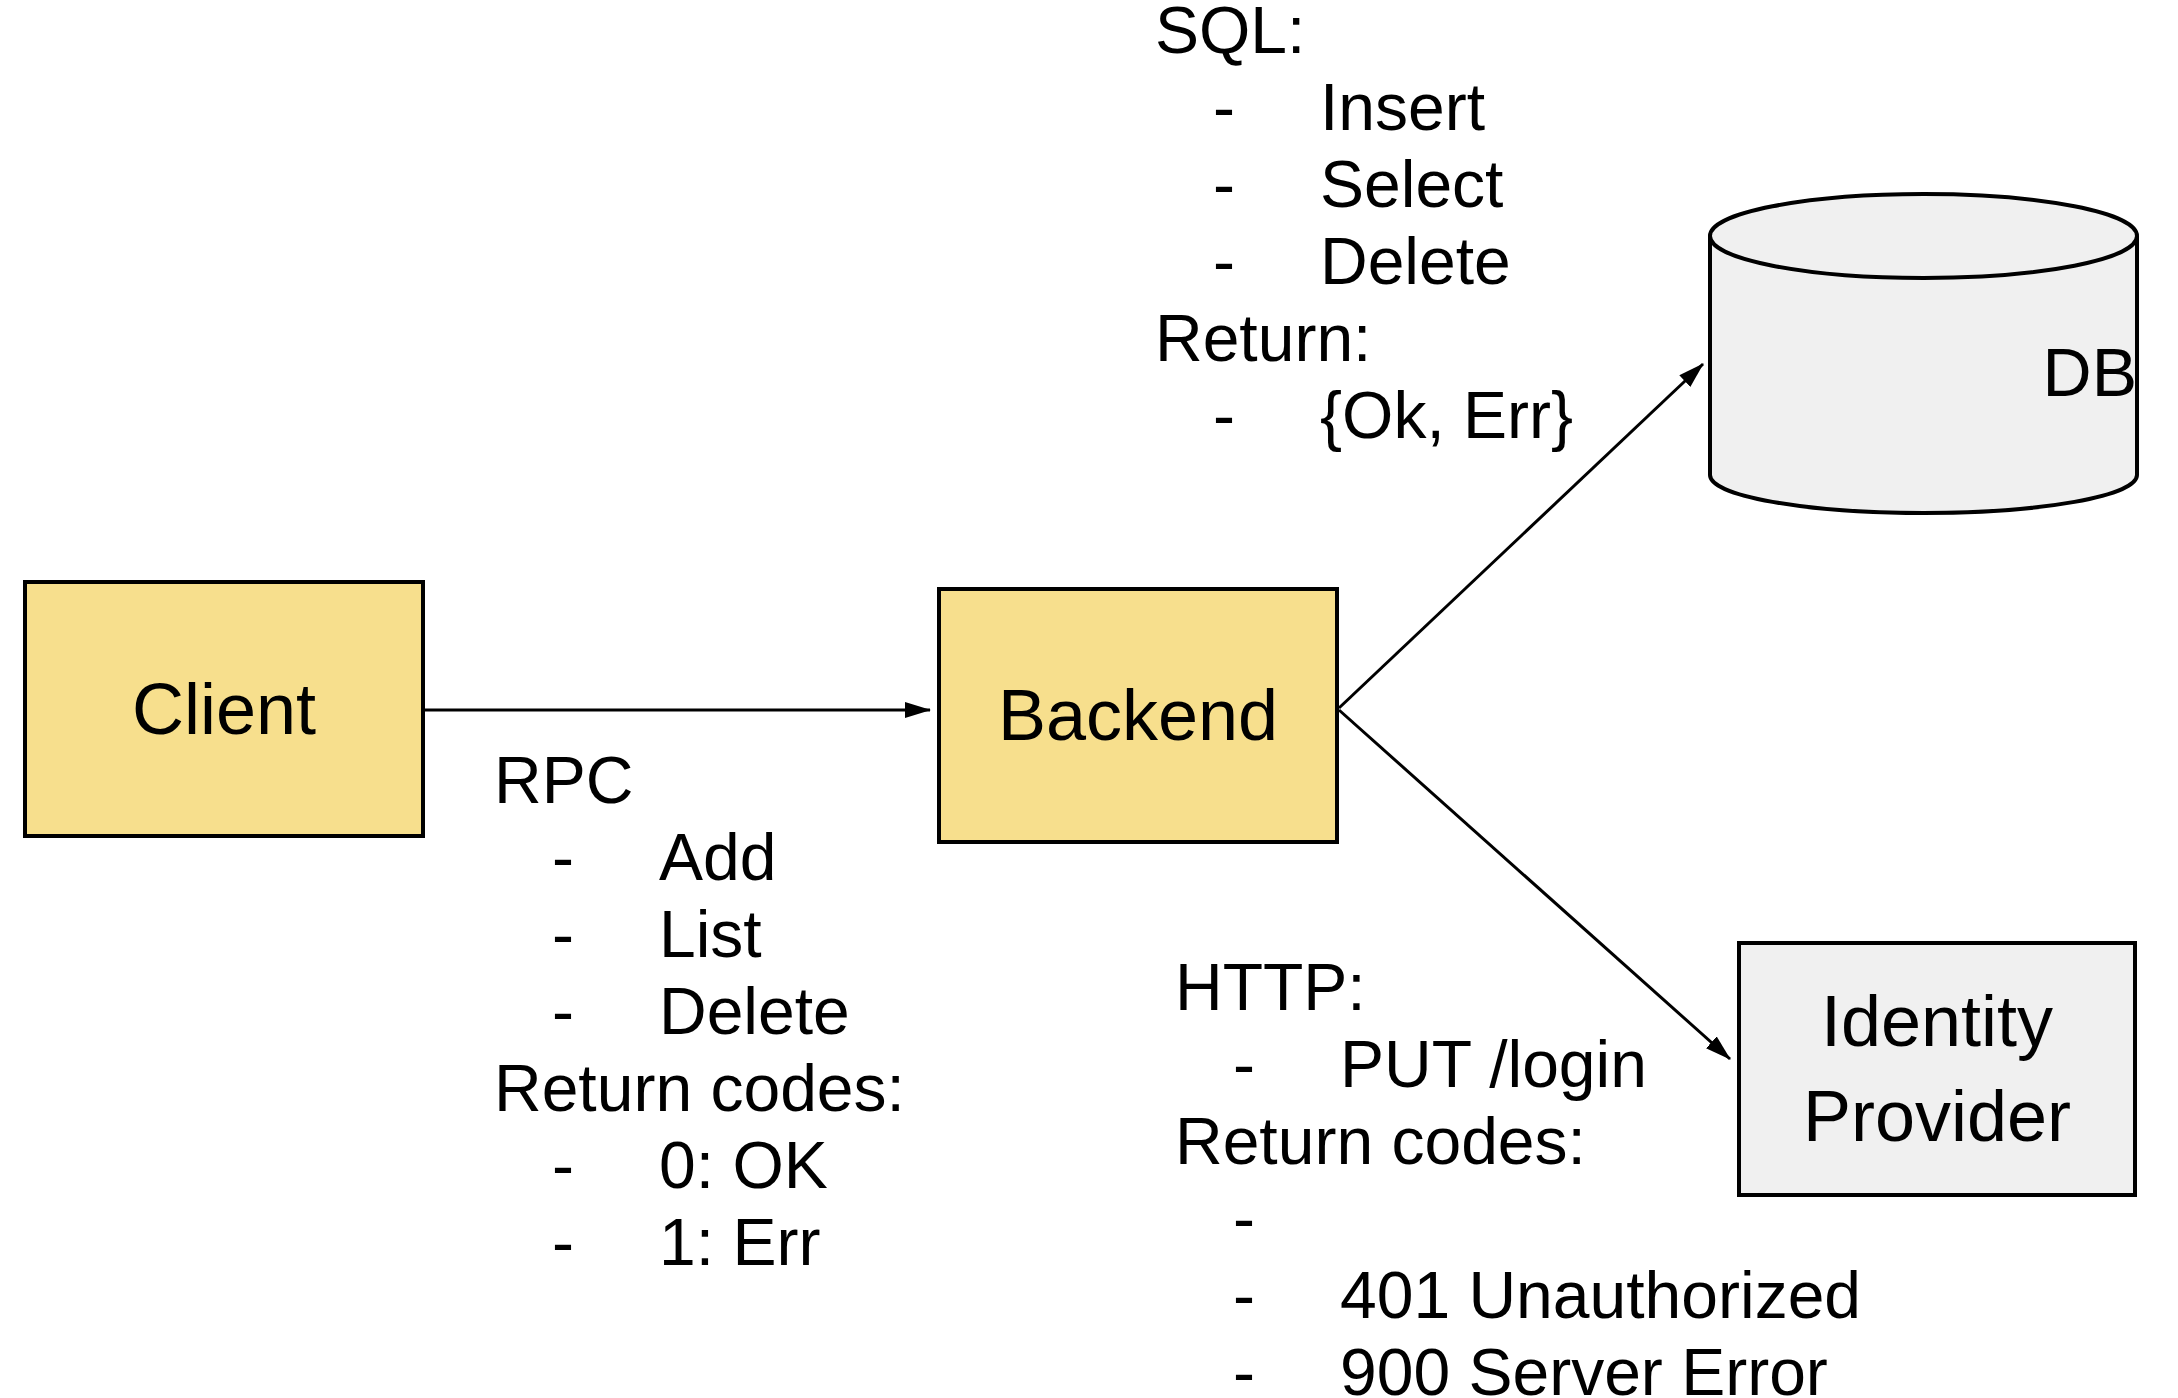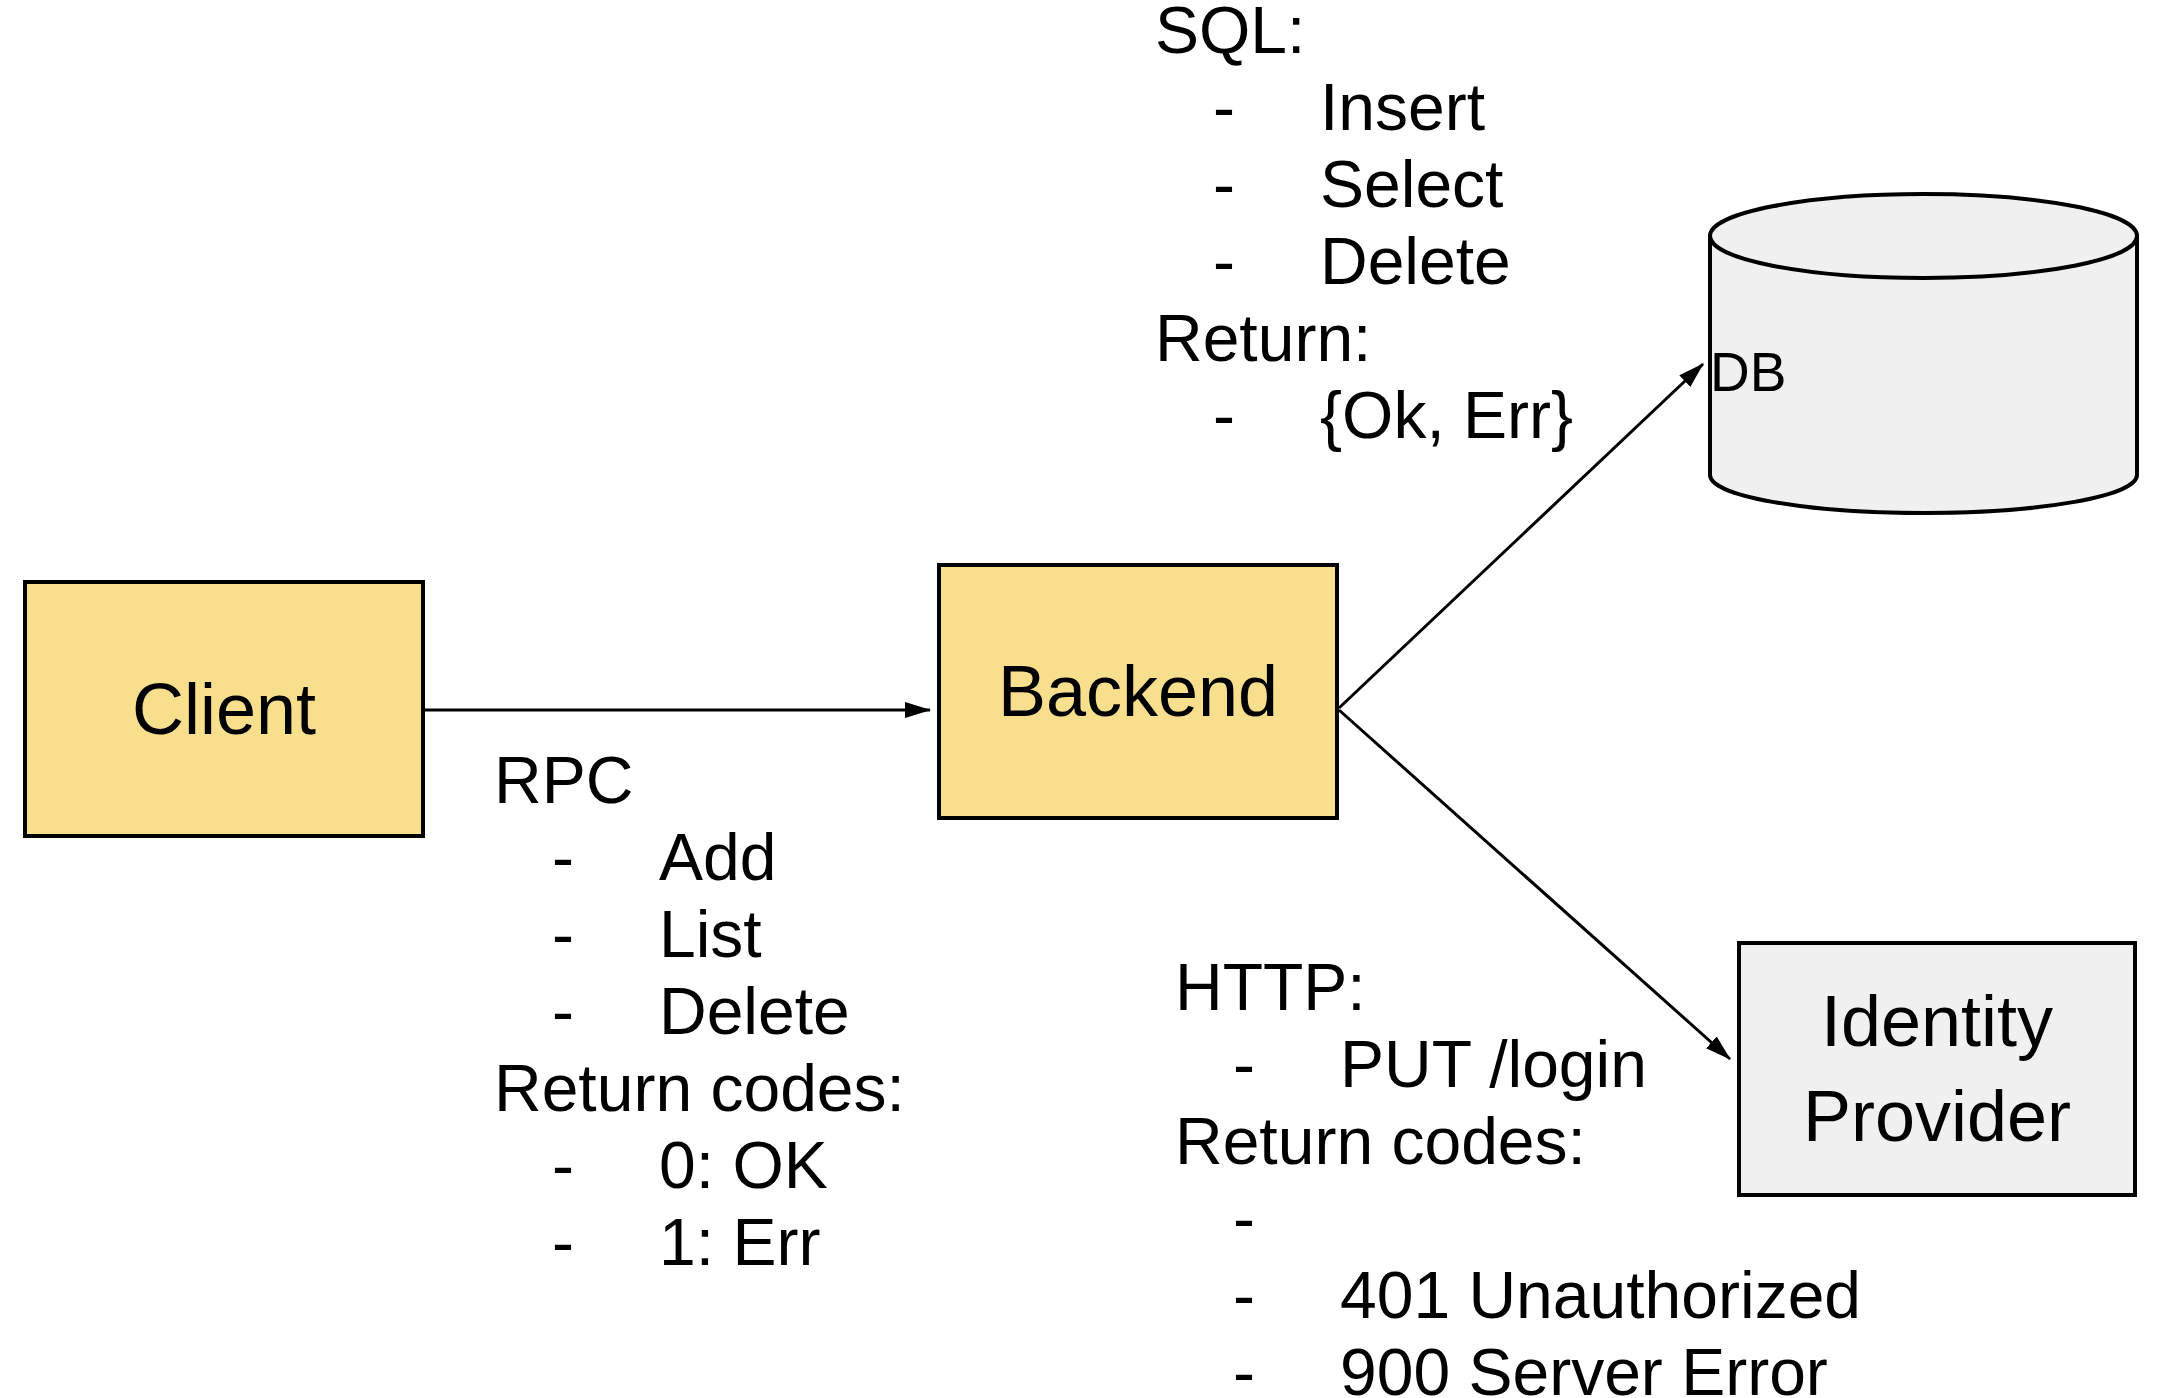--- a/index.html
+++ b/index.html
@@ -19,28 +19,28 @@
     box-sizing:border-box;
     border:4px solid #000000;
     display:flex; flex-direction:column;
     align-items:center; justify-content:center;
     font-size:72px; line-height:77px;
     text-align:center; white-space:nowrap;
   }
   .fill-yellow { background:#f7df8d; }
   .fill-gray   { background:#f0f0f0; }
   #node-client  { left:23px;  top:580px; width:402px; height:258px; }
-  #node-backend { left:937px; top:563px; width:402px; height:257px; }
+  #node-backend { left:937px; top:587px; width:402px; height:257px; }
   #node-idp     { left:1737px; top:941px; width:400px; height:256px;gap:18px; }
 
   
   #db-cylinder { left:1708px; top:192px; }
   #db-label {
     position:absolute; left:1710px; top:334px; width:427px; height:77px;
-    font-size:55px; line-height:77px; text-align:left;
+    font-size:68px; line-height:77px; text-align:right;
   }
 
   
   .tblock { position:absolute; }
   .tl {
     position:relative;
     height:77px; line-height:77px;
     font-size:66px; white-space:nowrap;
   }
   .tl .dash { position:absolute; left:58px; top:0; }

